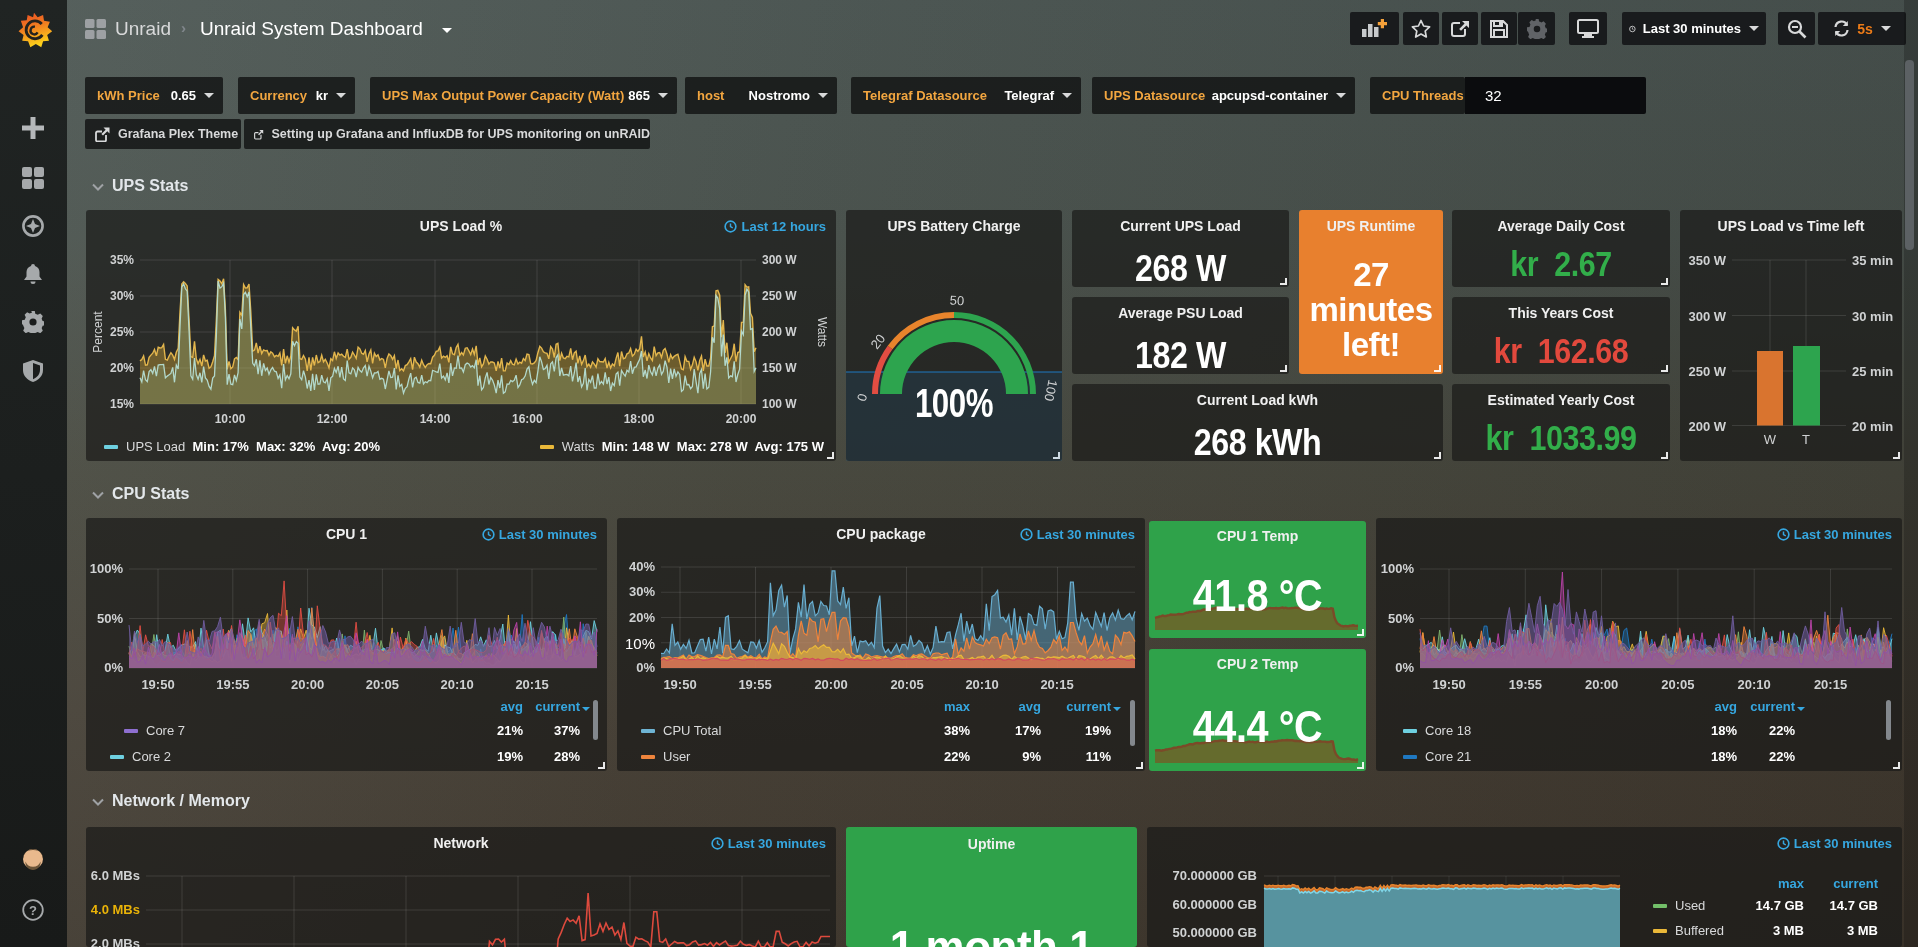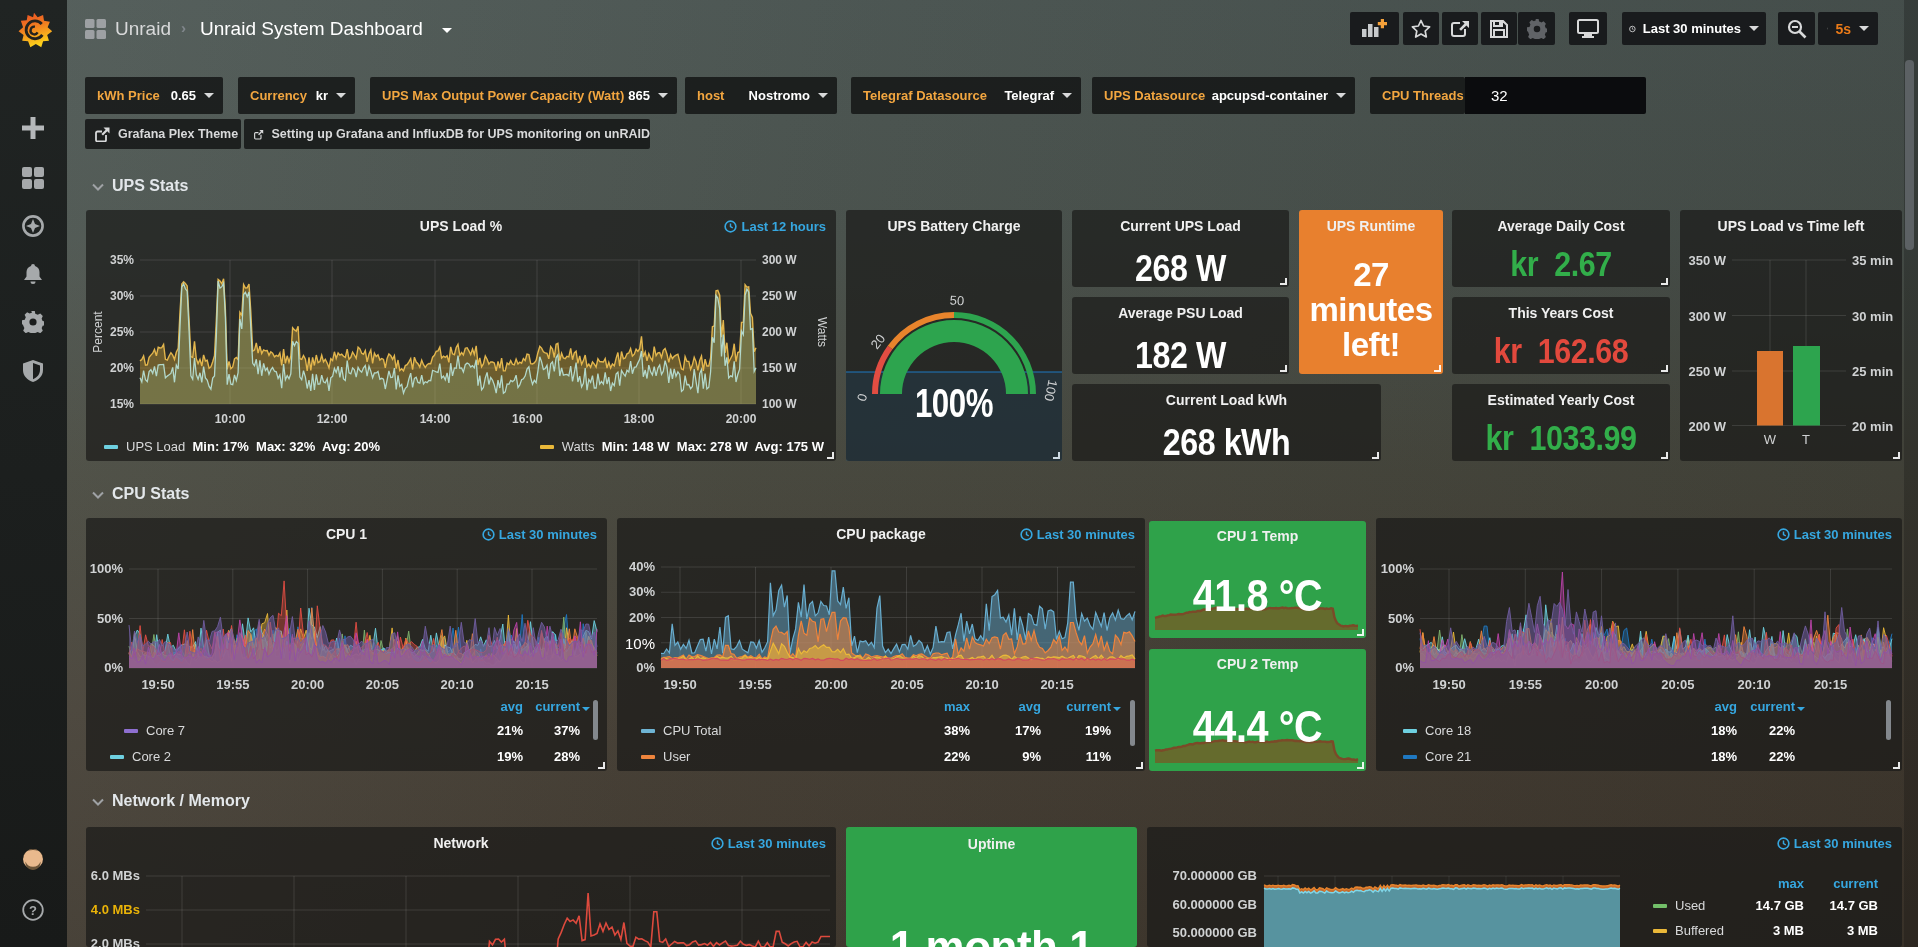--- a/index.html
+++ b/index.html
@@ -140,21 +140,21 @@
 <span style="color:#fff;font-size:13px;font-weight:bold;white-space:nowrap">Last 30 minutes</span>
 <span class="caret" style="margin-left:8px"></span>
   </div>
 <div class="navbtn" style="left:1778px;width:37px">
     <svg width="20" height="20" viewBox="0 0 20 20" style="position:static">
       <circle cx="8" cy="8" r="6" fill="none" stroke="#d8d9da" stroke-width="2.2"></circle>
       <path d="M5 8 h6" stroke="#d8d9da" stroke-width="2"></path>
       <path d="M12.5 12.5 L18.5 18.5" stroke="#d8d9da" stroke-width="2.6"></path>
     </svg>
   </div>
-<div class="navbtn" style="left:1818px;width:60px;padding:8px 9px">
+<div class="navbtn" style="left:1818px;width:88px;padding:8px 9px">
 <svg width="17" height="17" viewBox="0 0 17 17" style="position:static">
       <path d="M2.5 7 A 6 6 0 0 1 14 5.2 M14.5 10 A 6 6 0 0 1 3 11.8" fill="none" stroke="#d8d9da" stroke-width="2.2"></path>
       <path d="M14.8 1 v5 h-5 Z" fill="#d8d9da"></path>
       <path d="M2.2 16 v-5 h5 Z" fill="#d8d9da"></path>
     </svg>
 <span style="color:#eb7b18;font-size:14px;font-weight:bold;margin-left:7px">5s</span>
 <span class="caret" style="margin-left:8px"></span>
   </div>
 <div class="vbox" style="left:85px;width:138px">
     <span class="vlab">kWh Price</span>
@@ -183,21 +183,21 @@
   </div>
 <div class="vbox" style="left:1092px;width:263px">
     <span class="vlab">UPS Datasource</span>
     <span class="vval">apcupsd-container</span>
     <span class="caret"></span>
   </div>
 <div class="vbox" style="left:1370px;width:95px">
     <span class="vlab">CPU Threads</span>
   </div>
 <div class="vbox" style="left:1465px;width:181px;background:#0b0c0e;border-radius:0 2px 2px 0">
-    <span class="vval" style="margin-left:26px;font-weight:normal;font-size:15px">32</span>
+    <span class="vval" style="margin-left:20px;font-weight:normal;font-size:15px">32</span>
   </div>
 <div class="lbox" style="left:85px;width:156px"><svg width="15" height="15" viewBox="0 0 15 15" style="position:static;margin:0 8px 0 10px">
       <path d="M11 8 v5 a1.5 1.5 0 0 1 -1.5 1.5 h-7 A1.5 1.5 0 0 1 1 13 V6 a1.5 1.5 0 0 1 1.5 -1.5 H7" fill="none" stroke="#d8d9da" stroke-width="1.8"></path>
       <path d="M8.5 0.5 h6 v6 l-2.2 -2.2 L8 8.6 L6.4 7 l4.3 -4.3 Z" fill="#d8d9da"></path>
     </svg>Grafana Plex Theme</div>
 <div class="lbox" style="left:244px;width:406px"><svg width="15" height="15" viewBox="0 0 15 15" style="position:static;margin:0 8px 0 10px">
       <path d="M11 8 v5 a1.5 1.5 0 0 1 -1.5 1.5 h-7 A1.5 1.5 0 0 1 1 13 V6 a1.5 1.5 0 0 1 1.5 -1.5 H7" fill="none" stroke="#d8d9da" stroke-width="1.8"></path>
       <path d="M8.5 0.5 h6 v6 l-2.2 -2.2 L8 8.6 L6.4 7 l4.3 -4.3 Z" fill="#d8d9da"></path>
     </svg>Setting up Grafana and InfluxDB for UPS monitoring on unRAID</div>
 <svg width="12" height="8" style="left:92px;top:183px" viewBox="0 0 12 8">
@@ -277,21 +277,21 @@
 <div class="panel" style="left:1072px;top:210px;width:217px;height:77px;">
     <div class="ptitle" style="top:8px">Current UPS Load</div>
     <div class="rsz"></div>
     <div class="bigval" style="top:38px;font-size:37px;color:#fff;transform:scaleX(0.87)">268 W</div>
   </div>
 <div class="panel" style="left:1072px;top:297px;width:217px;height:77px;">
     <div class="ptitle" style="top:8px">Average PSU Load</div>
     <div class="rsz"></div>
     <div class="bigval" style="top:38px;font-size:37px;color:#fff;transform:scaleX(0.87)">182 W</div>
   </div>
-<div class="panel" style="left:1072px;top:384px;width:309px;height:77px;">
+<div class="panel" style="left:1072px;top:384px;width:371px;height:77px;">
     <div class="ptitle" style="top:8px">Current Load kWh</div>
     <div class="rsz"></div>
     <div class="bigval" style="top:38px;font-size:37px;color:#fff;transform:scaleX(0.87)">268 kWh</div>
   </div>
 <div class="panel" style="left:1299px;top:210px;width:144px;height:164px;background:#e8802e;">
     <div class="ptitle" style="top:8px">UPS Runtime</div>
     <div class="rsz"></div>
     <div class="bigval" style="top:47px;font-size:33px;line-height:35px">27<br>minutes<br>left!</div>
   </div>
 <div class="panel" style="left:1452px;top:210px;width:218px;height:77px;">

